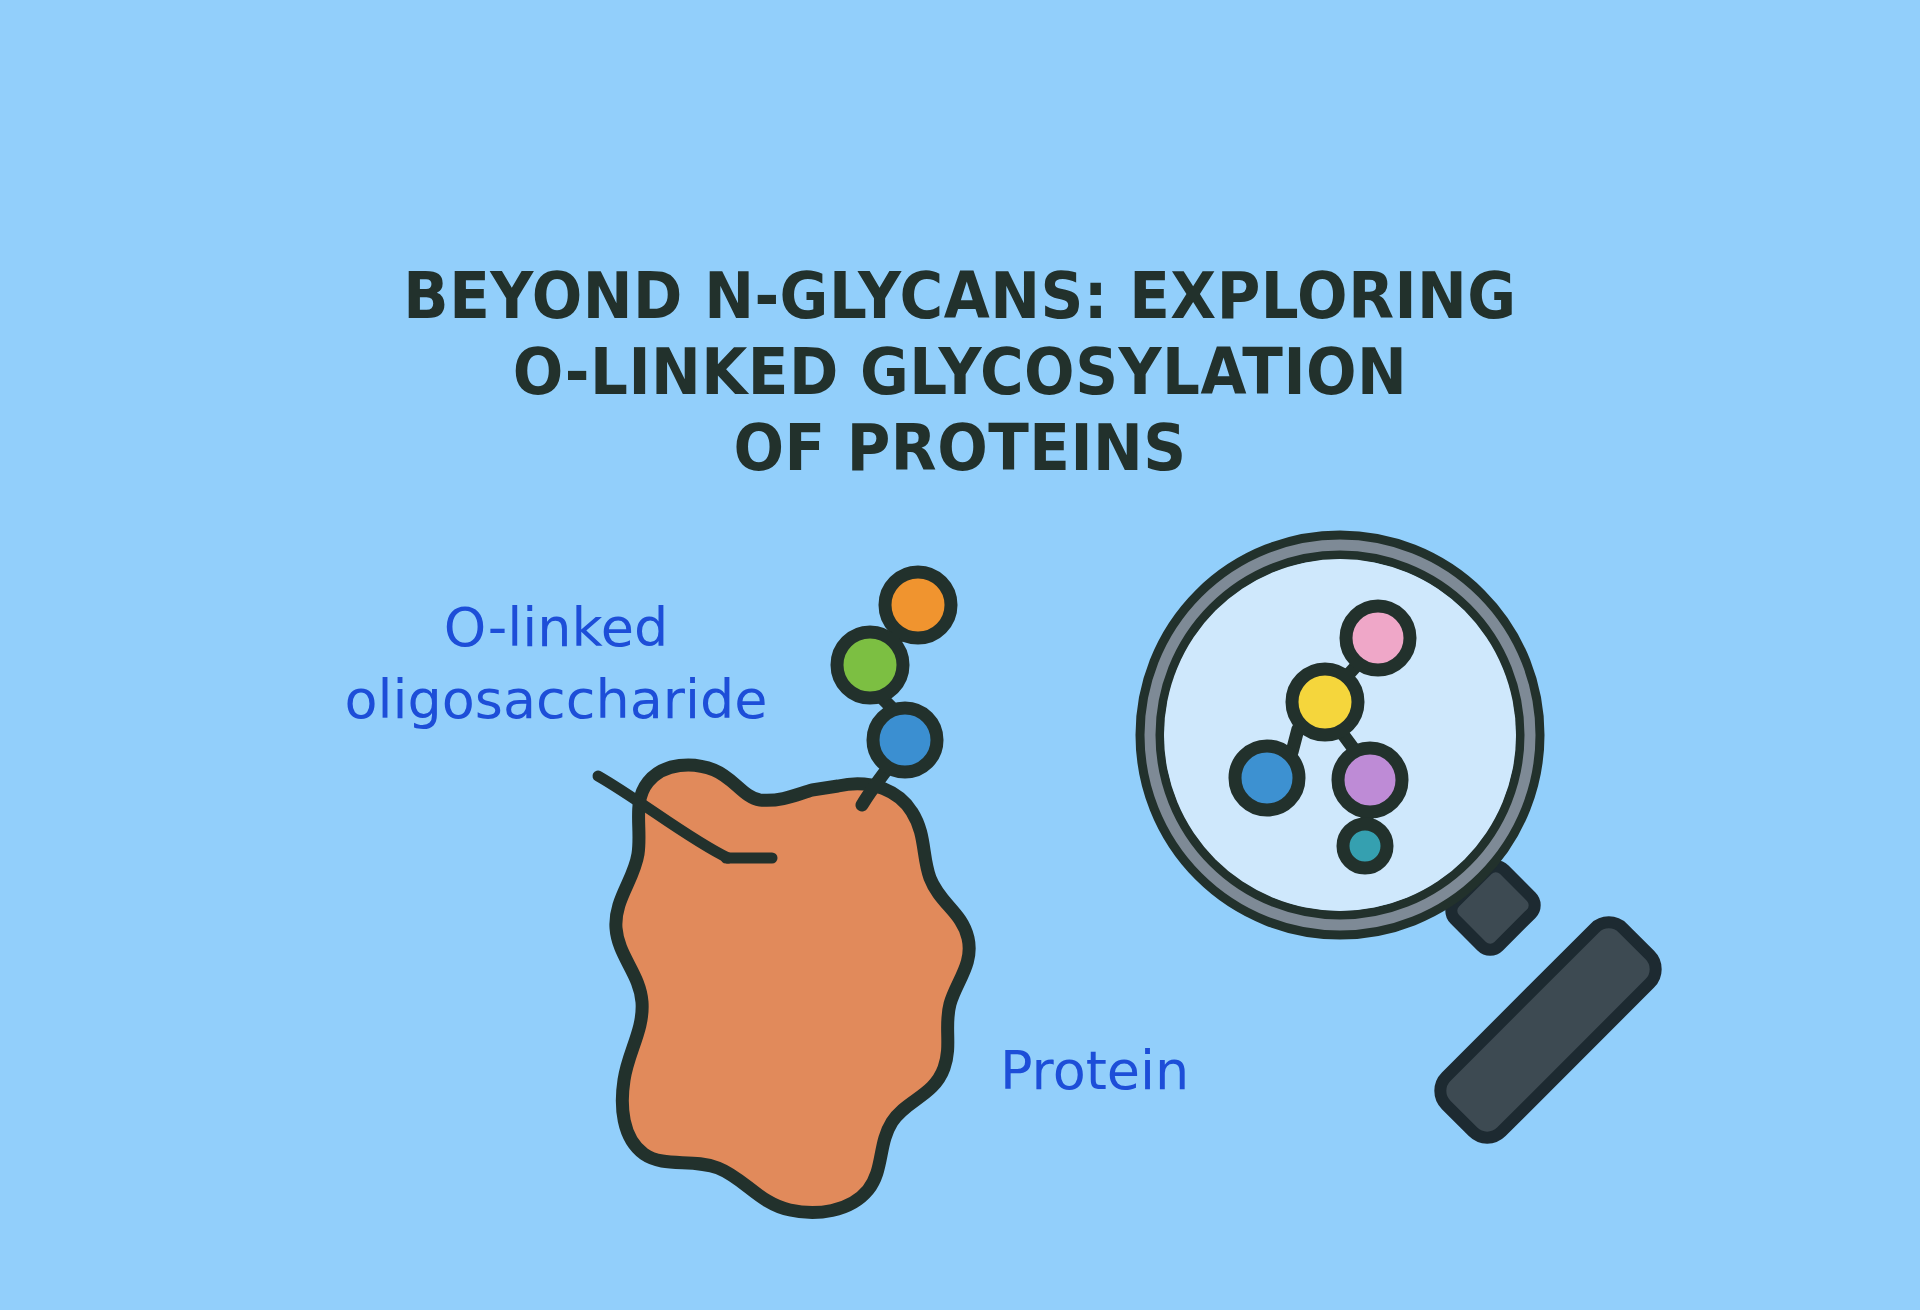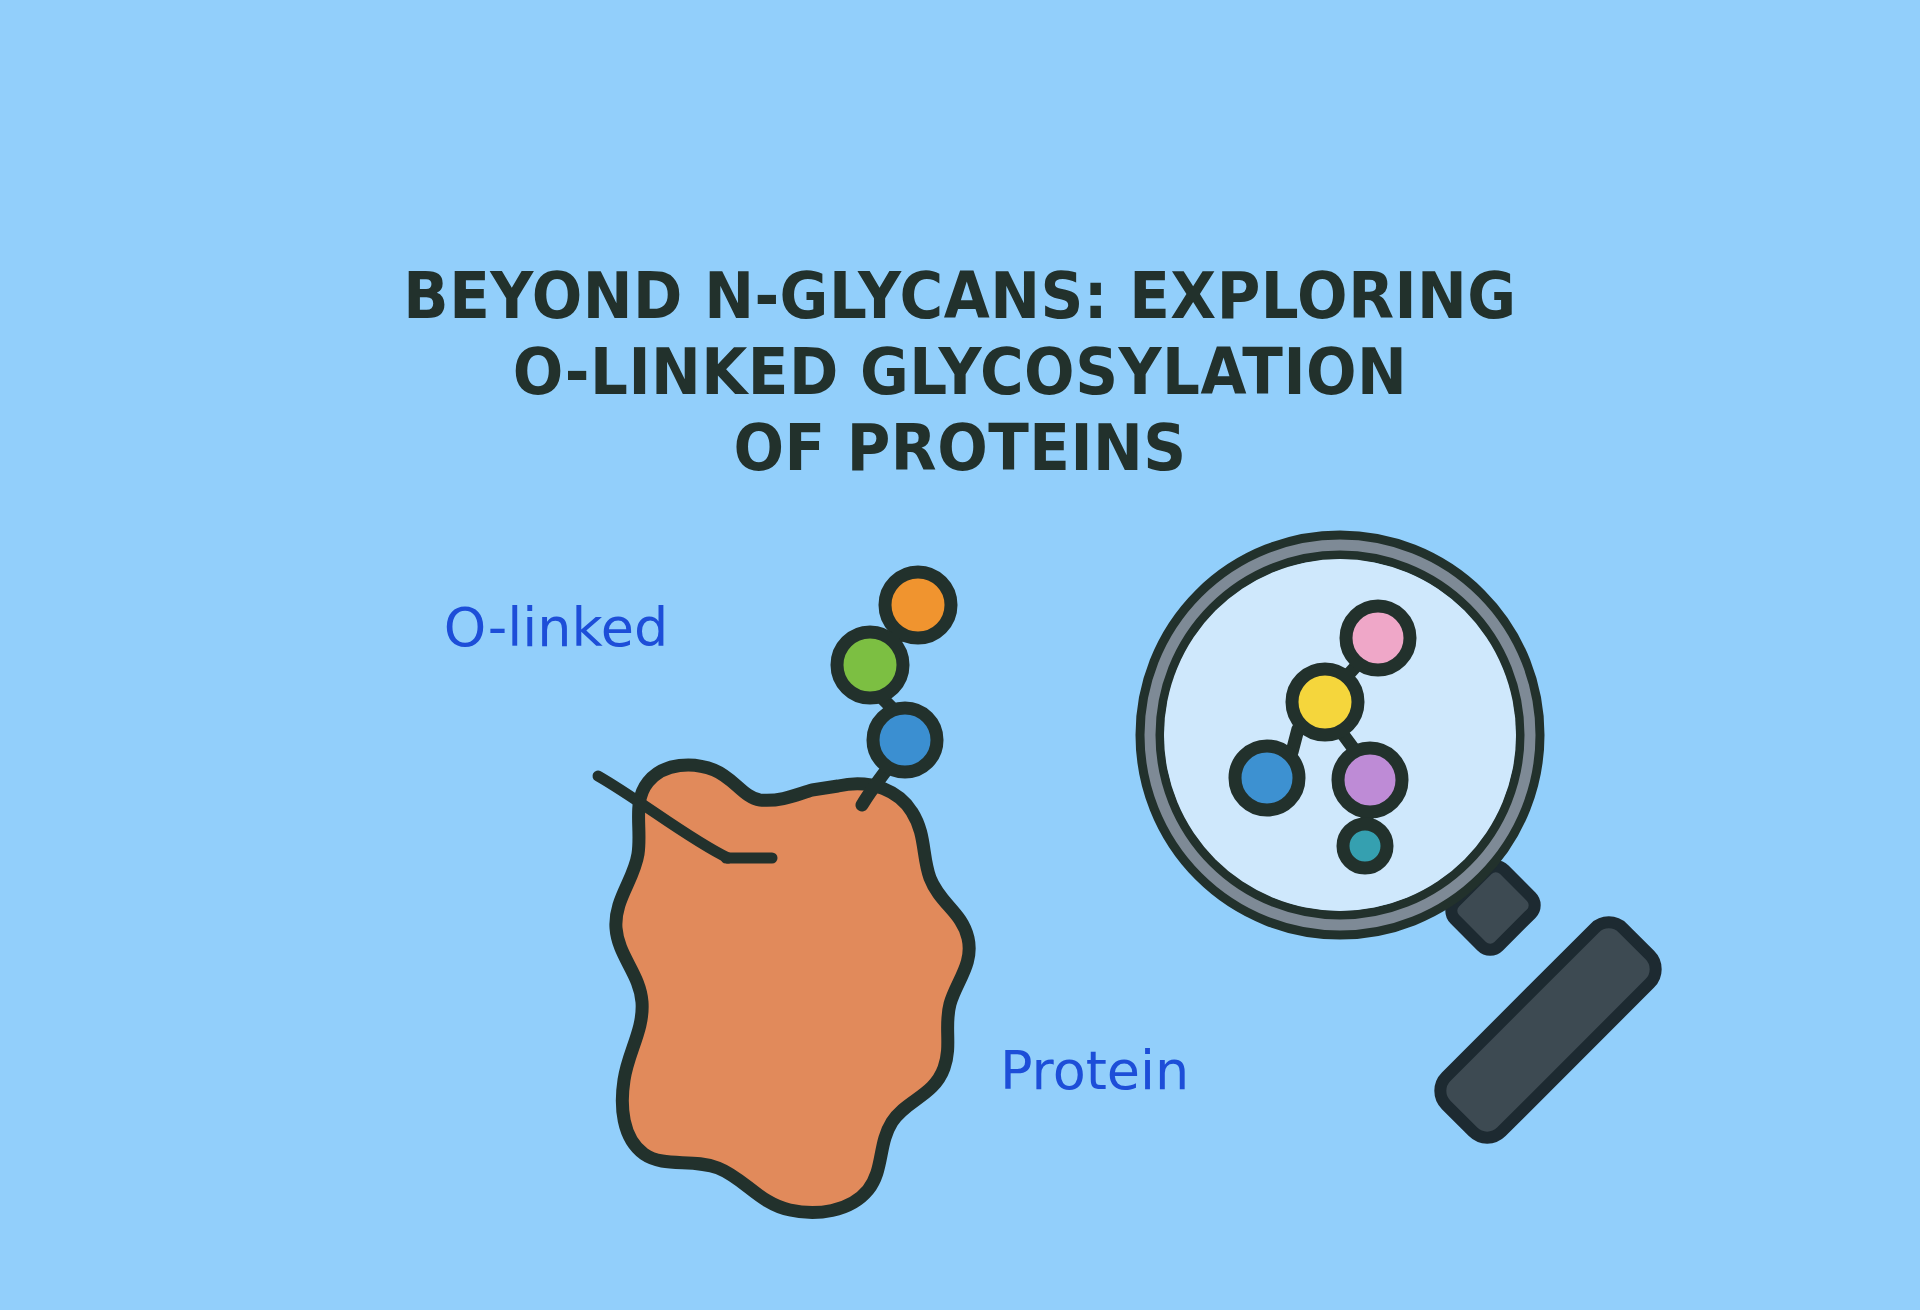--- a/index.html
+++ b/index.html
@@ -145,17 +145,18 @@
   </svg>
 
   <div class="title-block">
     <span class="title-line">BEYOND N-GLYCANS: EXPLORING</span>
     <span class="title-line">O-LINKED GLYCOSYLATION</span>
     <span class="title-line">OF PROTEINS</span>
   </div>
 
   <div class="label" id="label-oligo">
     <span>O-linked</span><br>
+    <span>oligosaccharide</span>
   </div>
 
   <div class="label" id="label-protein">Protein</div>
 
 </div>
 
 </body></html>

